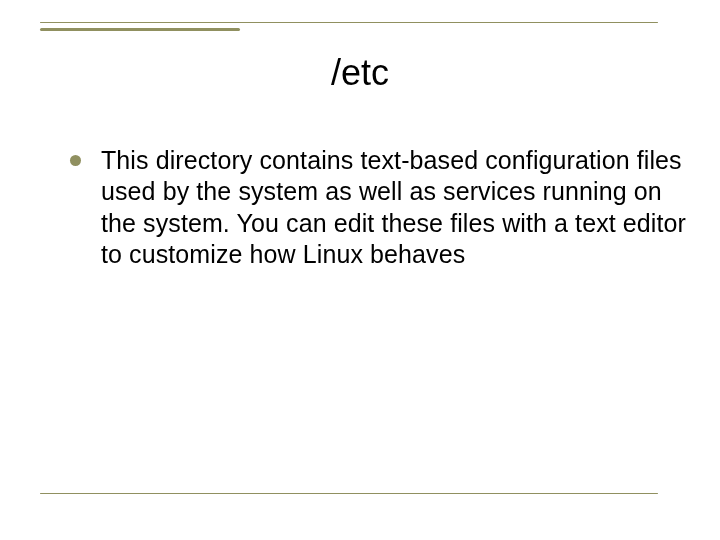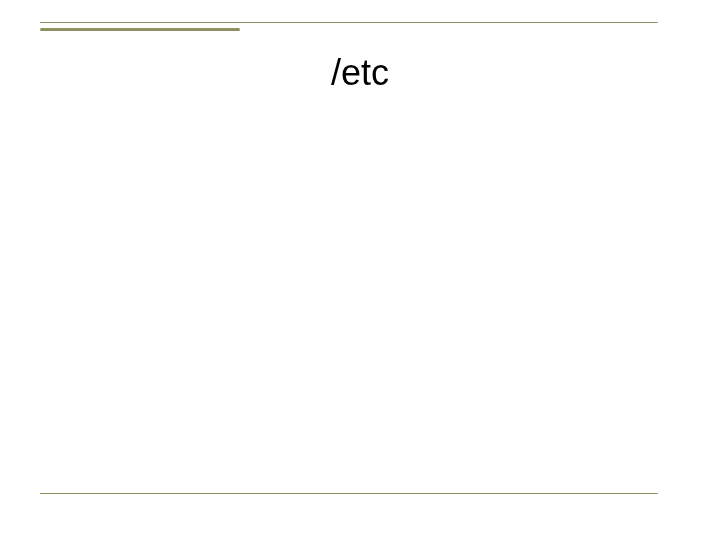--- a/index.html
+++ b/index.html
@@ -86,13 +86,19 @@
 </head>
 <body>
 
 <div class="slide-container">
   <div class="top-border-line"></div>
   <div class="top-accent-line"></div>
   <div class="bottom-border-line"></div>
 
   <h1 class="slide-title">/etc</h1>
 
+  <div class="content-area">
+    <div class="bullet-item">
+      <div class="bullet-marker"></div>
+      <div class="bullet-text"> This directory contains text-based configuration files used by the system as well as services running on the system. You can edit these files with a text editor to customize how Linux behaves</div>
+    </div>
+  </div>
 </div>
 
 </body></html>

